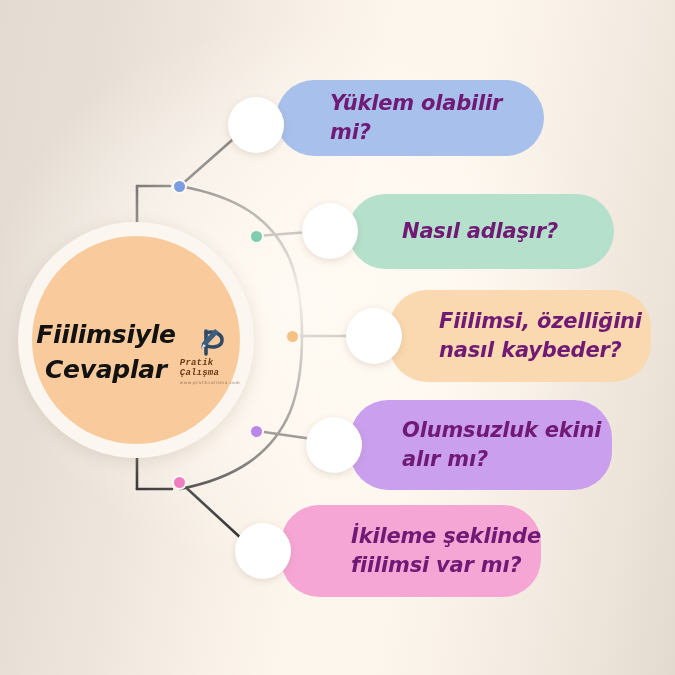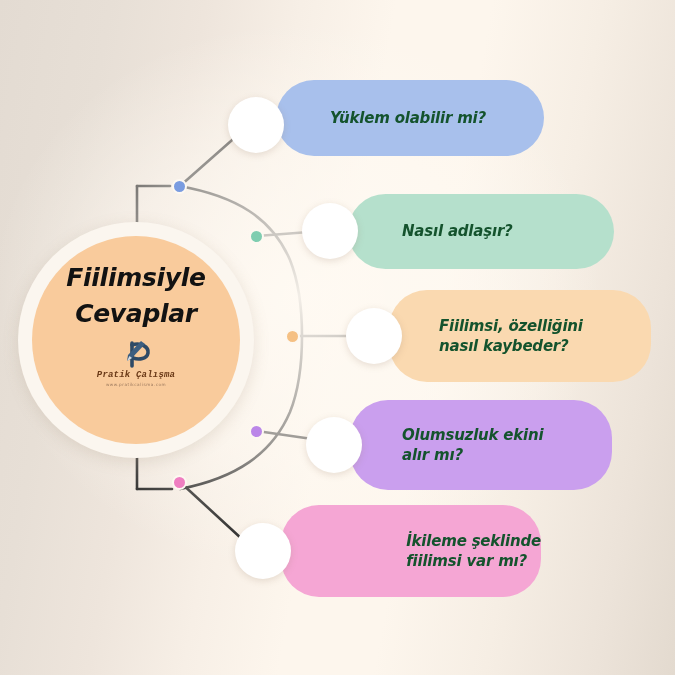--- a/index.html
+++ b/index.html
@@ -59,23 +59,23 @@
   }
   .hub-inner {
     position: absolute;
     left: 14px;
     top: 14px;
     right: 14px;
     bottom: 14px;
     border-radius: 50%;
     background: #f9cb9c;
     display: flex;
-    flex-direction: column;
+    flex-direction: row;
     align-items: center;
-    justify-content: flex-start;
+    justify-content: center;
     padding-top: 24px;
     box-sizing: border-box;
   }
   .hub-title {
     font-family: "DejaVu Sans", sans-serif;
     font-style: italic;
     font-weight: bold;
     font-size: 25px;
     line-height: 1.42;
     color: #121212;
@@ -132,23 +132,23 @@
     border-radius: 38px;
     display: flex;
     align-items: center;
     box-sizing: border-box;
     z-index: 4;
   }
   .pill-text {
     font-family: "DejaVu Sans", sans-serif;
     font-style: italic;
     font-weight: bold;
-    font-size: 15px;
+    font-size: 21px;
     line-height: 1.36;
-    color: #14532d;
+    color: #701a75;
     letter-spacing: -0.2px;
   }
   .pill-text span { display: block; }
 </style>
 </head>
 <body>
 
 <div class="canvas">
 
   <svg class="wires" viewBox="0 0 675 675">

